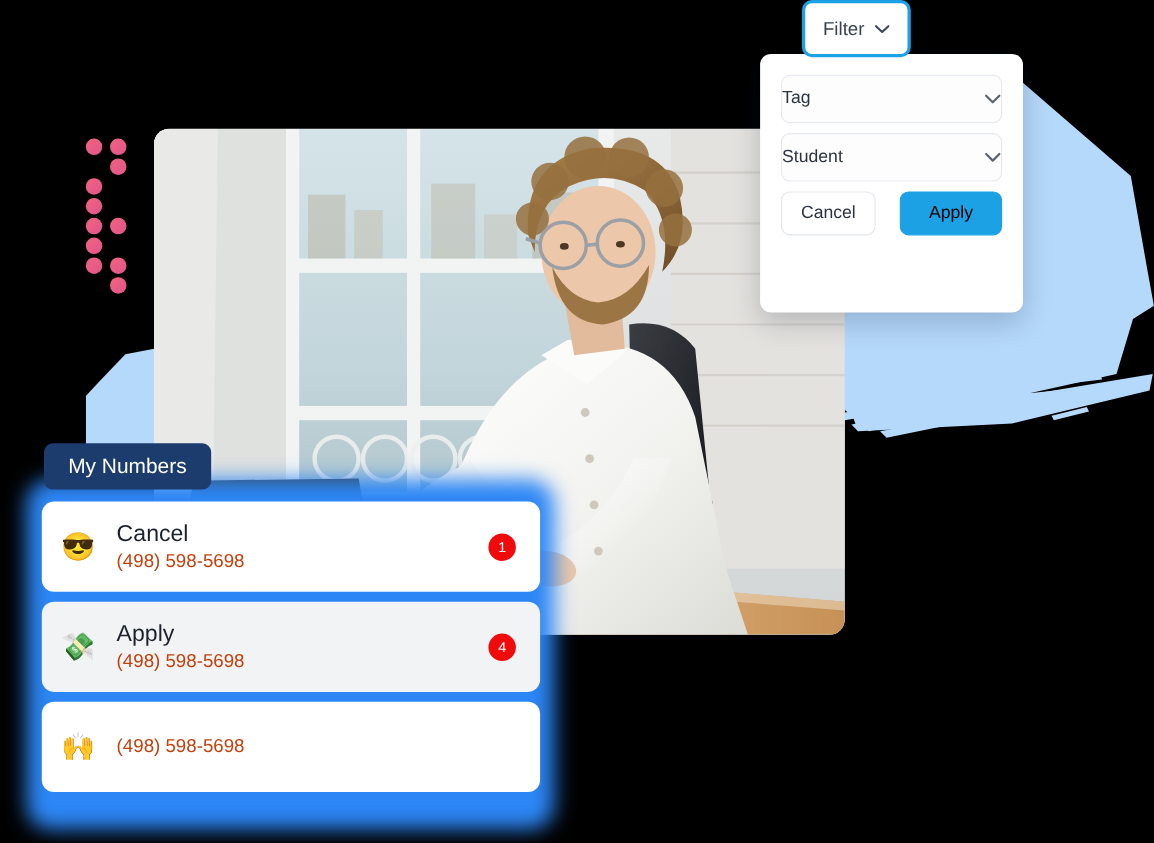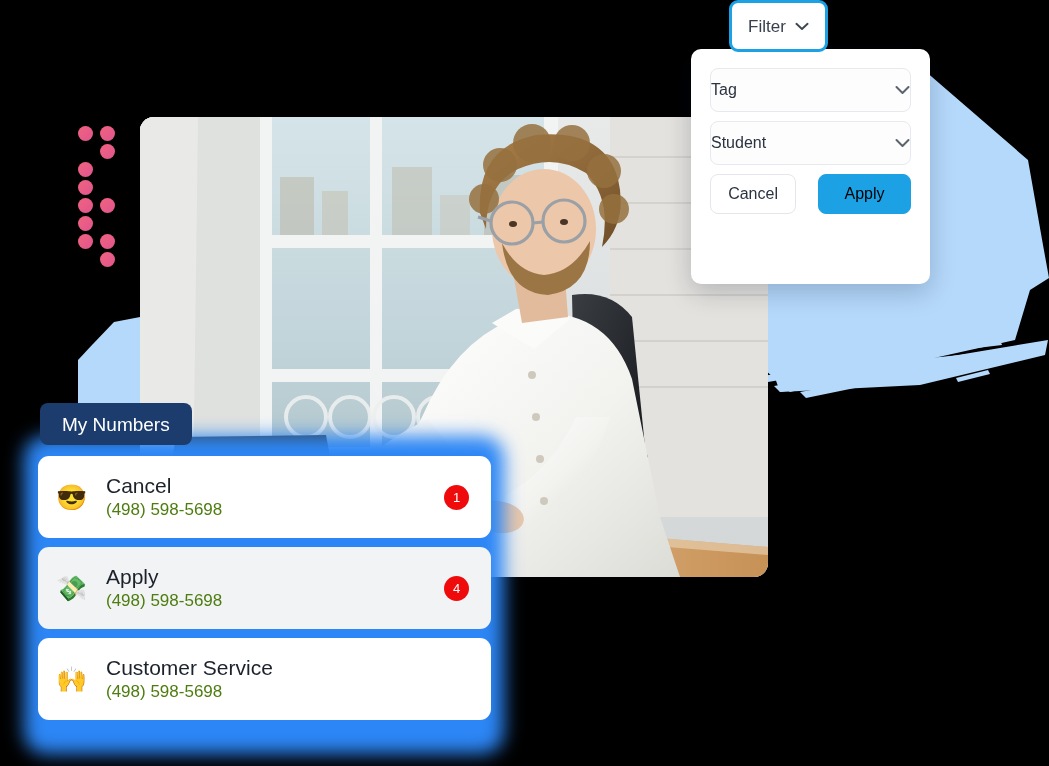--- a/index.html
+++ b/index.html
@@ -217,21 +217,21 @@
   }
   .num-text { flex: 1; padding-left: 10px; }
   .num-label {
     font-size: 21px;
     color: #1c222b;
     line-height: 1.2;
     margin-bottom: 2px;
   }
   .num-phone {
     font-size: 17px;
-    color: #4d7c0f;
+    color: #c2410c;
     line-height: 1.2;
   }
   .badge {
     width: 25px;
     height: 25px;
     border-radius: 50%;
     background: #ef0b0b;
     color: #ffffff;
     font-size: 13px;
     display: flex;
@@ -440,21 +440,20 @@
         <div class="num-text">
           <div class="num-label">Apply</div>
           <div class="num-phone">(498) 598-5698</div>
         </div>
         <div class="badge">4</div>
       </div>
 
       <div class="num-card light">
         <div class="num-emoji">🙌</div>
         <div class="num-text">
-          <div class="num-label">Customer Service</div>
           <div class="num-phone">(498) 598-5698</div>
         </div>
         <div class="badge hidden"></div>
       </div>
 
     </div>
   </div>
 
   <div class="filter-panel">
 

